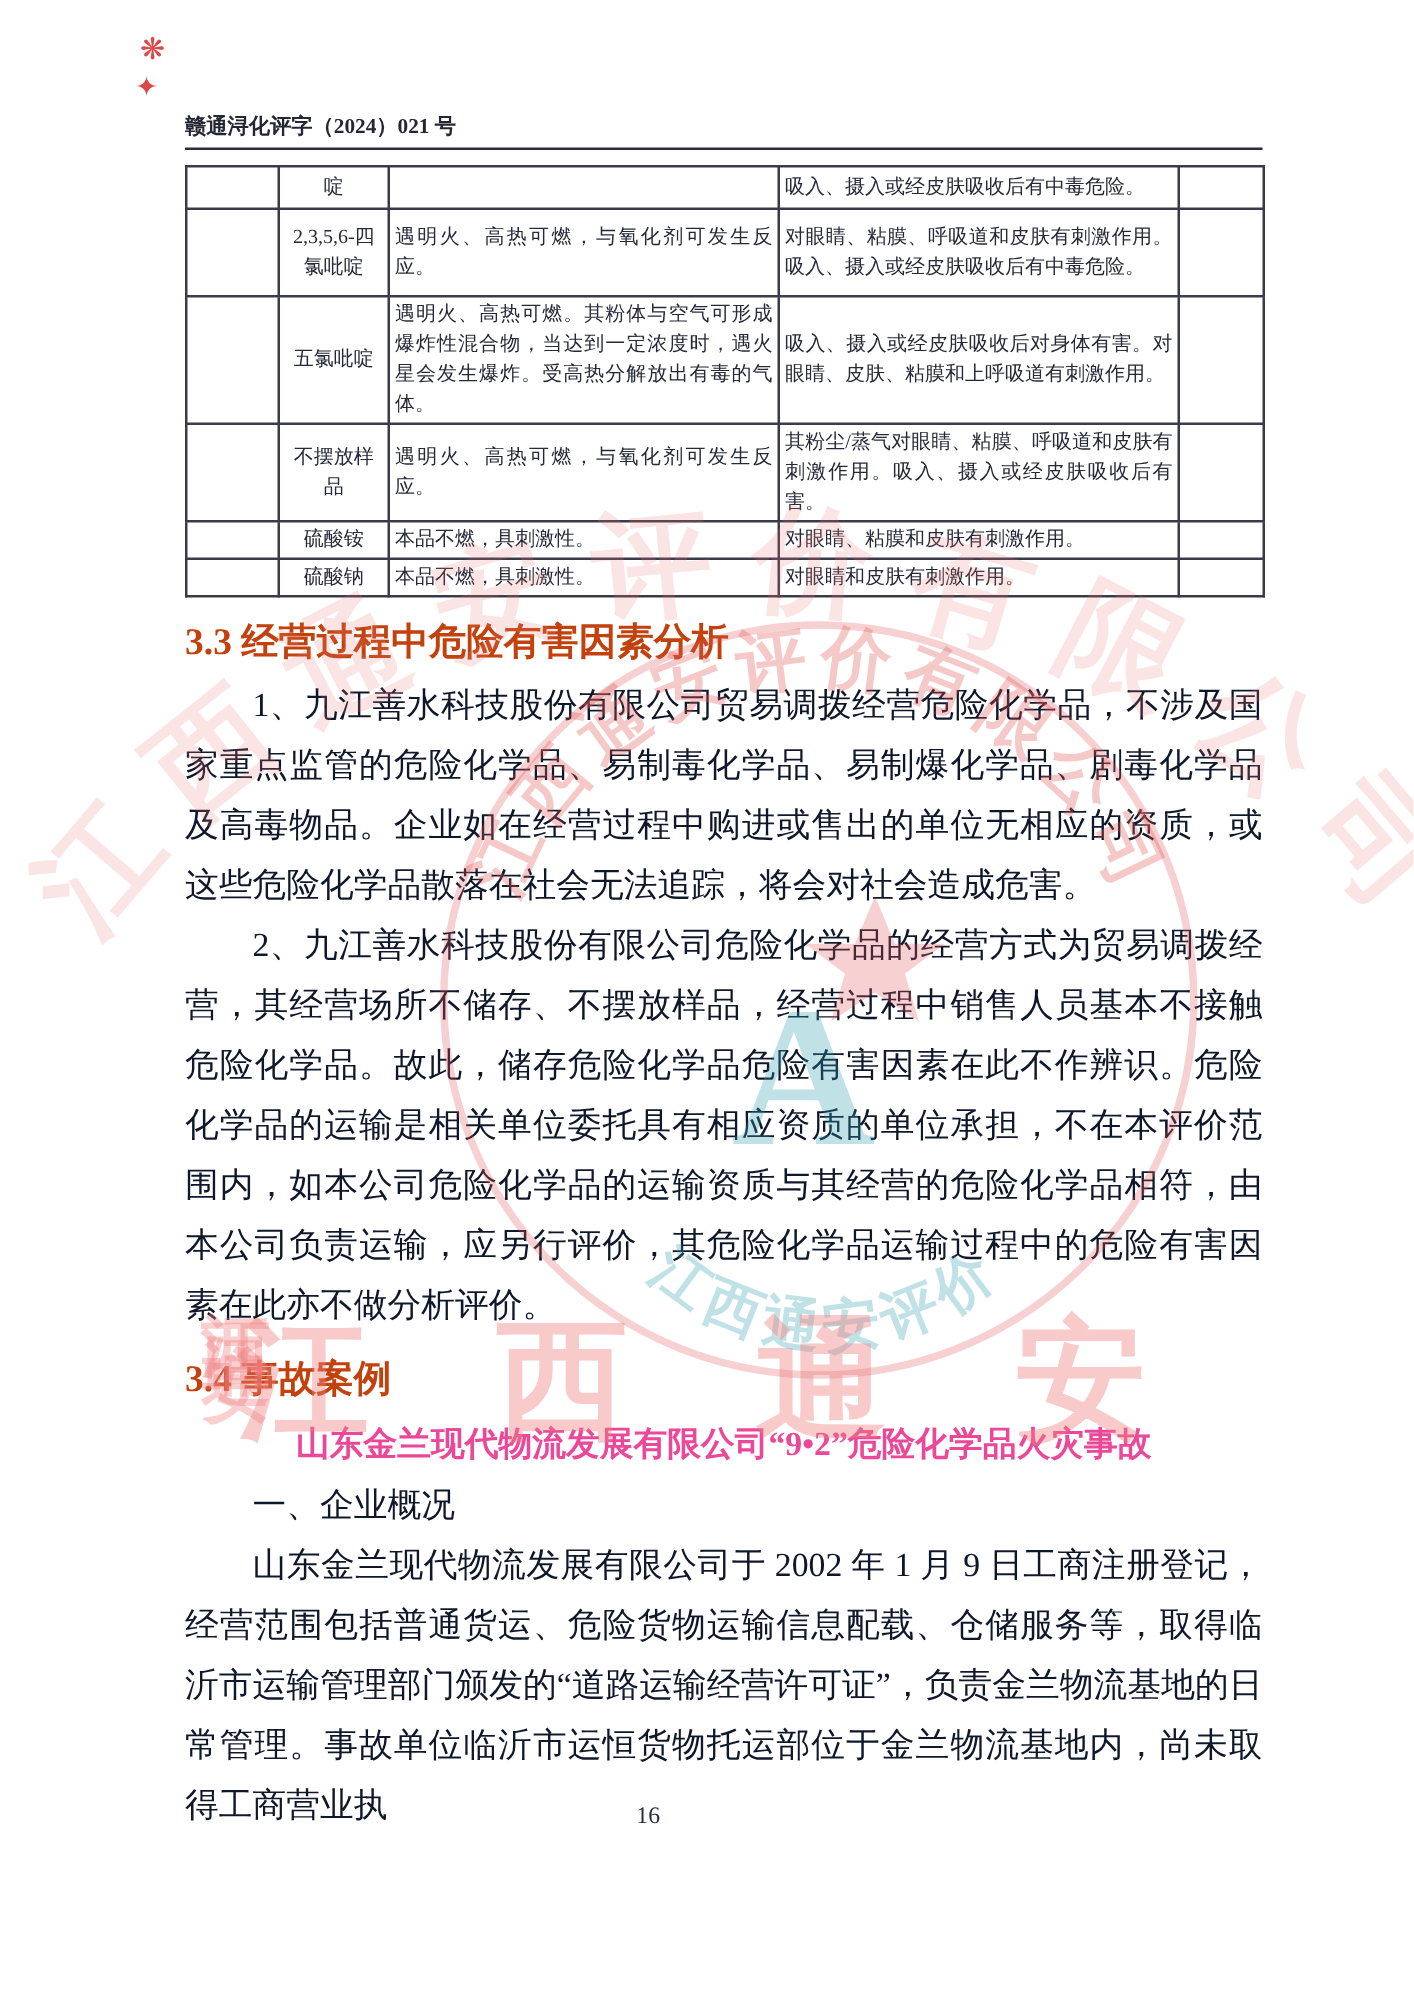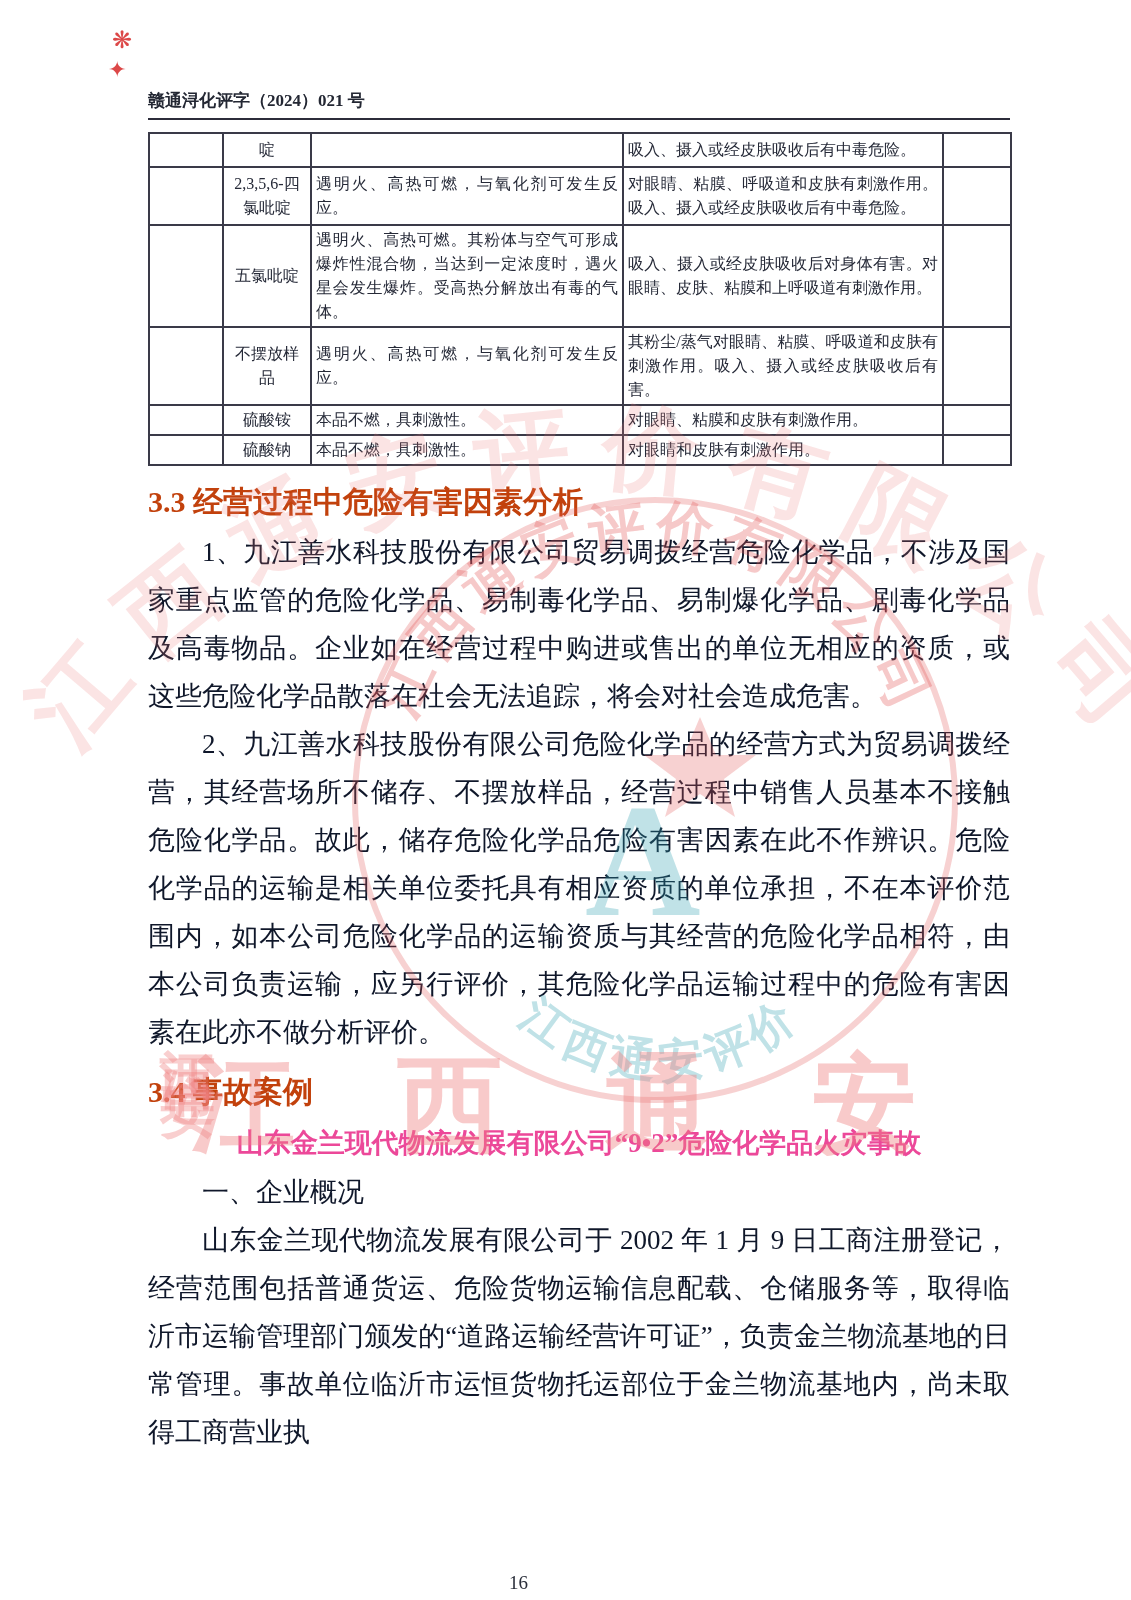--- a/index.html
+++ b/index.html
@@ -35,21 +35,21 @@
   }
   p.body-par {
     font-size:27px; line-height:48px; text-align:justify;
     text-indent:2em; color:#0f172a;
   }
   p.case-title {
     font-size:27px; line-height:50px; font-weight:bold; text-align:center; color:#ec4899;
   }
 
   .page-number {
-    position:absolute; left:0; top:1572px; width:1037px;
+    position:absolute; left:0; top:1442px; width:1037px;
     text-align:center; font-size:19px; color:#2a2e3a; z-index:2;
   }
 
   .seal-icon {
     position:absolute; z-index:3; color:rgba(214,40,40,0.85);
     font-size:24px; line-height:24px;
   }
   .seal-icon.one { left:112px; top:28px; }
   .seal-icon.two { left:108px; top:58px; font-size:22px; }
 
@@ -85,21 +85,21 @@
           <col style="width:68px">
       </colgroup>
       <tbody>
         <tr style="height:34px">
           <td></td>
           <td class="c-name">啶</td>
           <td class="c-fire"></td>
           <td class="c-health">吸入、摄入或经皮肤吸收后有中毒危险。</td>
           <td></td>
         </tr>
-        <tr style="height:58px">
+        <tr style="height:70px">
           <td></td>
           <td class="c-name">2,3,5,6-四氯吡啶</td>
           <td class="c-fire">遇明火、高热可燃，与氧化剂可发生反应。</td>
           <td class="c-health">对眼睛、粘膜、呼吸道和皮肤有刺激作用。吸入、摄入或经皮肤吸收后有中毒危险。</td>
           <td></td>
         </tr>
         <tr style="height:100px">
           <td></td>
           <td class="c-name">五氯吡啶</td>
           <td class="c-fire">遇明火、高热可燃。其粉体与空气可形成爆炸性混合物，当达到一定浓度时，遇火星会发生爆炸。受高热分解放出有毒的气体。</td>

